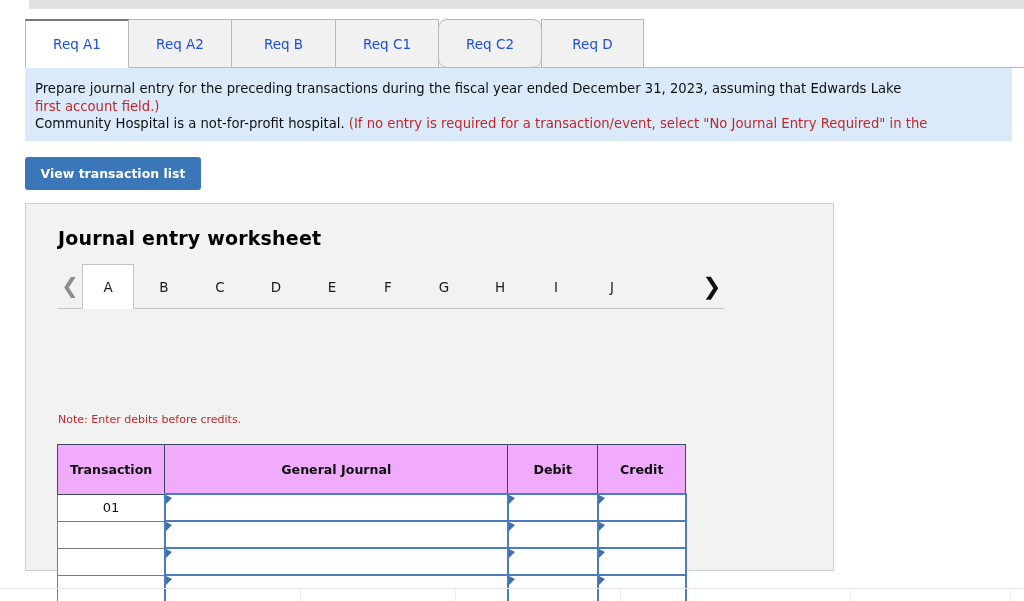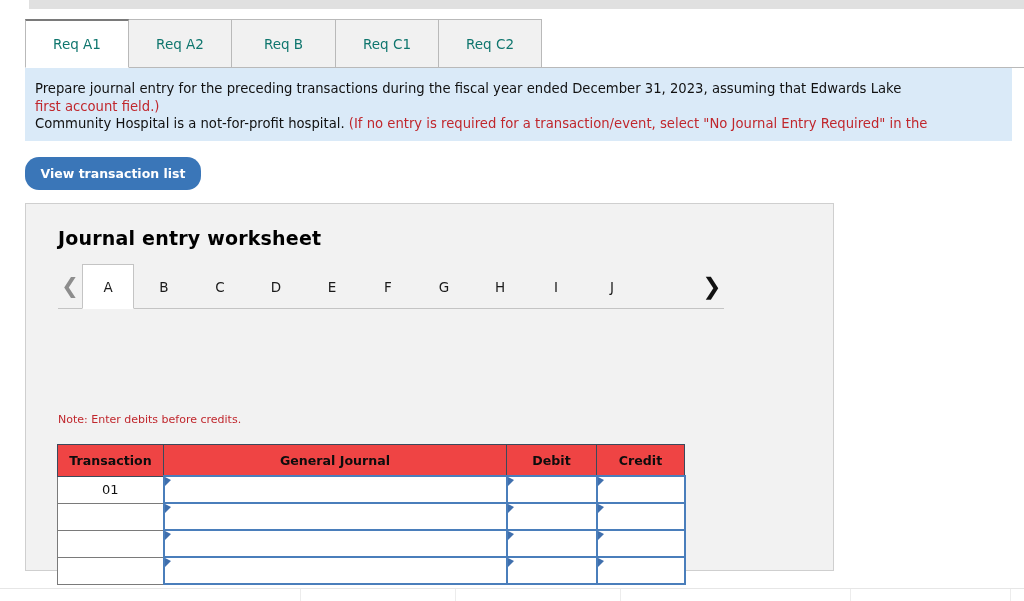--- a/index.html
+++ b/index.html
@@ -41,21 +41,21 @@
     position: absolute;
     top: 0;
     height: 49px;
     box-sizing: border-box;
     border: 1px solid #b9b9b9;
     background: #f1f1f1;
     display: flex;
     align-items: center;
     justify-content: center;
     font-size: 13.5px;
-    color: #0f766e;
+    color: #1d4ed8;
     cursor: pointer;
     user-select: none;
   }
   .req-tab.active {
     background: #ffffff;
     border-bottom: 1px solid #ffffff;
     border-top: 2px solid #7a7a7a;
     z-index: 3;
   }
 
@@ -85,21 +85,21 @@
 
   
   .view-btn {
     position: absolute;
     left: 25px;
     top: 157px;
     width: 176px;
     height: 33px;
     background: #3a76b8;
     border: none;
-    border-radius: 14px;
+    border-radius: 3px;
     color: #ffffff;
     font-size: 12.5px;
     font-weight: bold;
     font-family: "DejaVu Sans", "Liberation Sans", sans-serif;
     cursor: pointer;
     padding: 0;
   }
 
   
   .worksheet-panel {
@@ -198,27 +198,27 @@
 
   
   .journal-table {
     position: absolute;
     left: 31px;
     top: 240px;
     border-collapse: collapse;
     table-layout: fixed;
   }
   .journal-table th {
-    background: #ef4444;
+    background: #f0abfc;
     border: 1px solid #3a4a5c;
     font-size: 12.6px;
     font-weight: bold;
     color: #0d0d0d;
     height: 24px;
-    padding: 3px;
+    padding: 12px;
     text-align: center;
   }
   .journal-table td {
     padding: 0;
     height: 25px;
     vertical-align: middle;
   }
   .col-txn  { width: 106px; }
   .col-gj   { width: 343px; }
   .col-deb  { width: 90px; }
@@ -277,22 +277,25 @@
     </div>
     <div class="req-tab" style="left: 103px; width: 104px; text-align: center;">
       <span>Req A2</span>
     </div>
     <div class="req-tab" style="left: 206px; width: 105px; text-align: center;">
       <span>Req B</span>
     </div>
     <div class="req-tab" style="left: 310px; width: 104px;">
       <span>Req C1</span>
     </div>
-    <div class="req-tab" style="left: 413px; width: 104px;">
+    <div class="req-tab" style="left: 413px; width: 104px; border-radius: 9px;">
       <span>Req C2</span>
+    </div>
+    <div class="req-tab" style="left: 516px; width: 103px;">
+      <span>Req D</span>
     </div>
   </div>
 
 <div class="instruction-panel">
   <div class="instruction-text">
     <div class="instr-line"><span>Prepare journal entry for the preceding transactions during the fiscal year ended December 31, 2023, assuming that Edwards Lake</span></div>
     <div class="instr-line"><span class="red">first account field.)</span></div>
     <div class="instr-line"><span>Community Hospital is a not-for-profit hospital. </span><span class="red">(If no entry is required for a transaction/event, select "No Journal Entry Required" in the</span></div>
   </div>
 </div>

